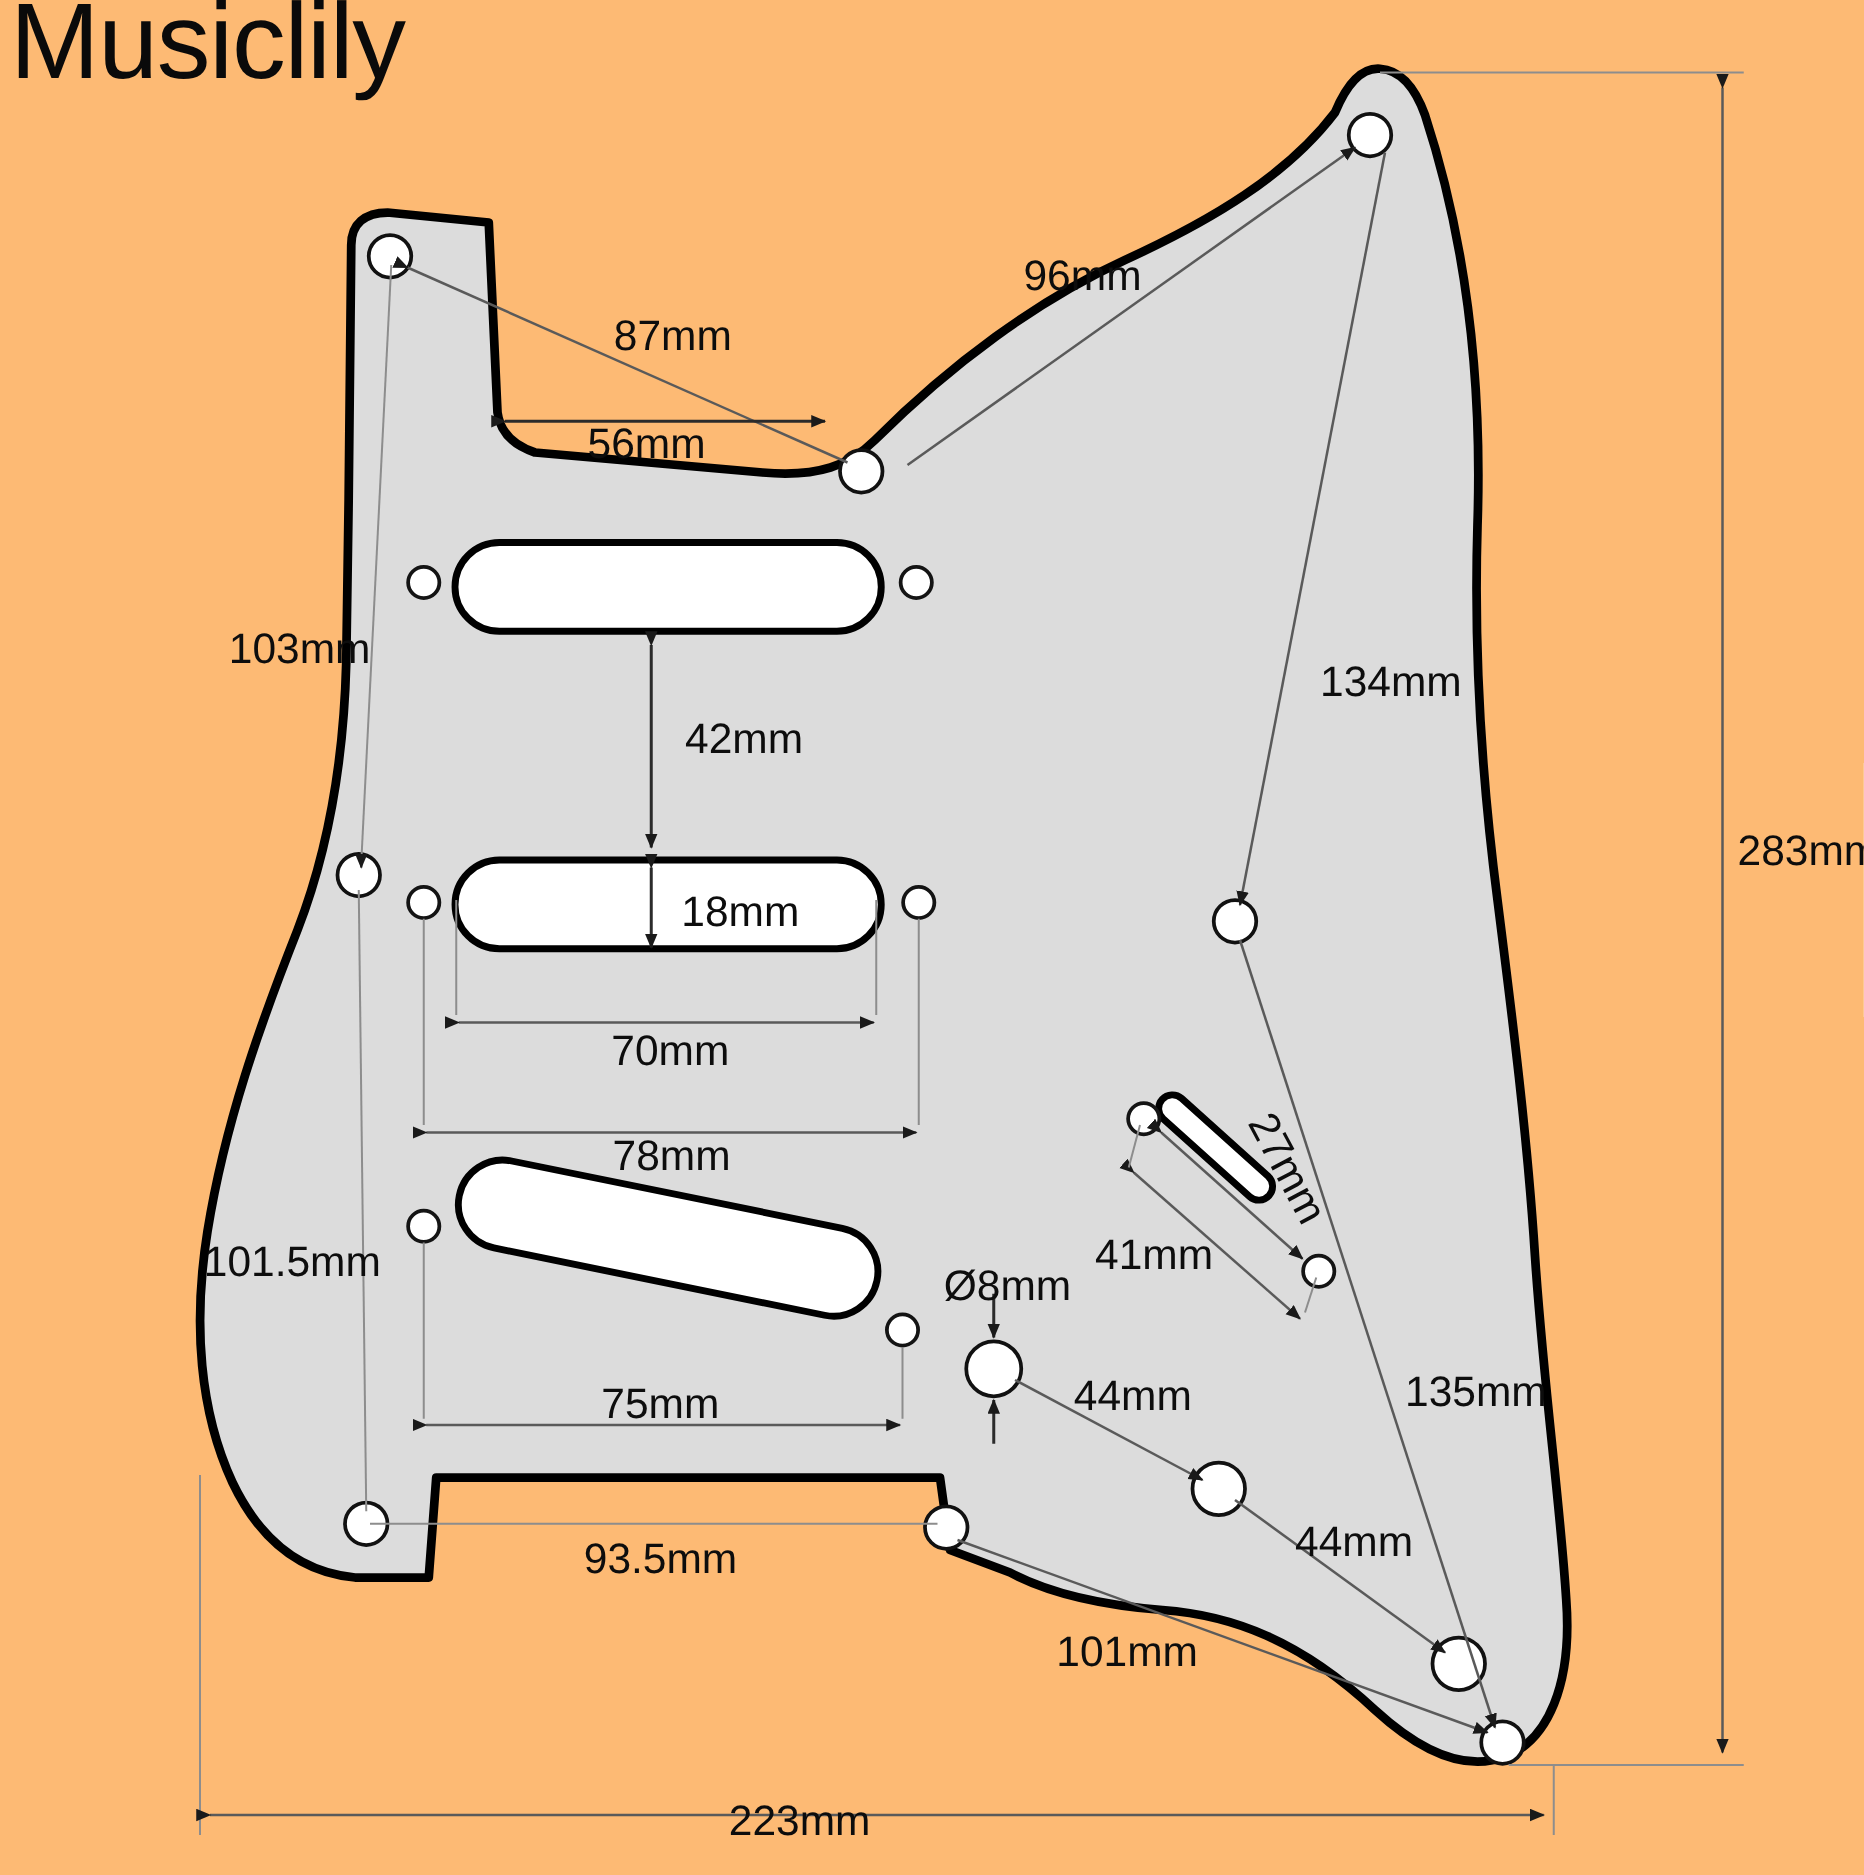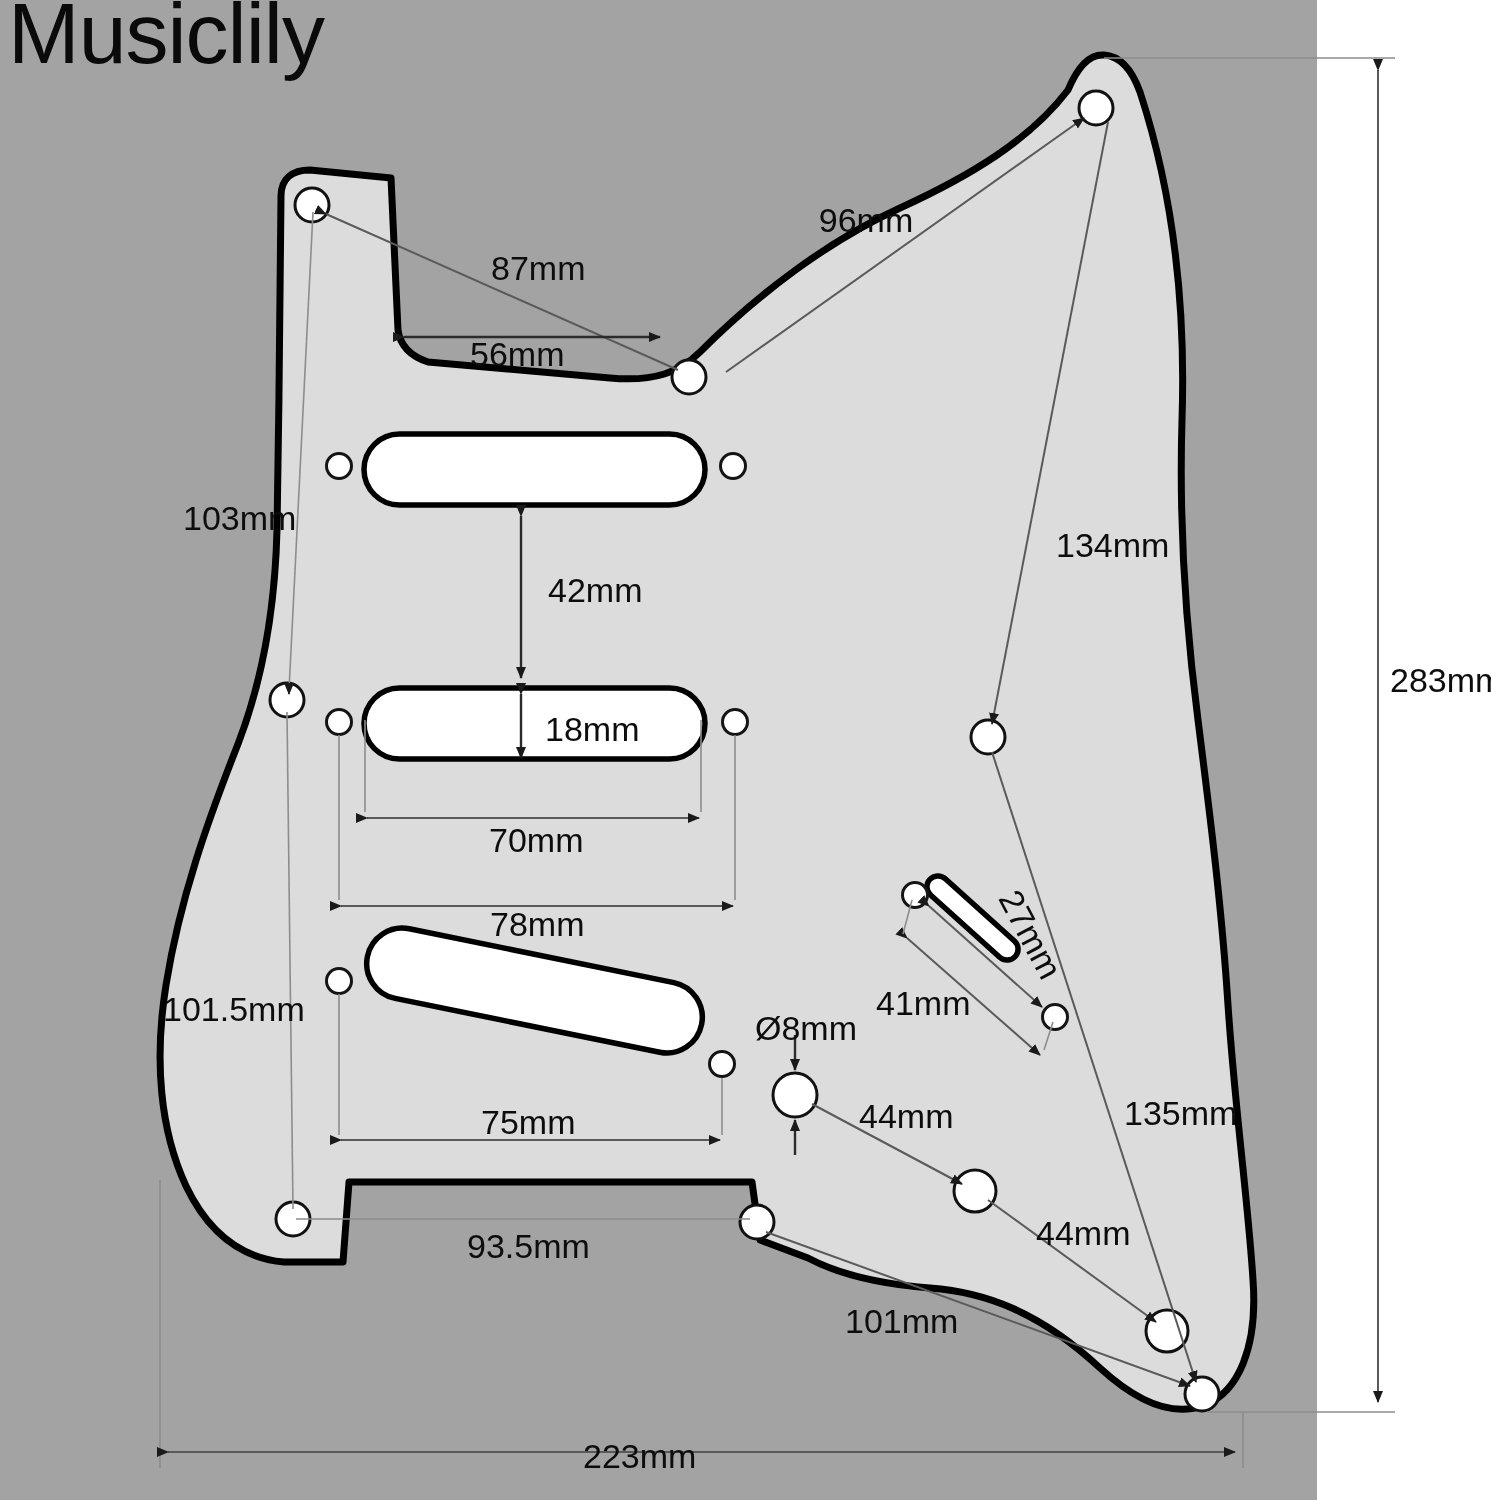--- a/index.html
+++ b/index.html
@@ -9,23 +9,23 @@
   }
   body {
     width: 1491px;
     height: 1500px;
     font-family: "Liberation Sans", sans-serif;
     position: relative;
     overflow: hidden;
   }
   #stage {
     position: relative;
-    width: 1317px;
+    width: 1491px;
     height: 1500px;
-    background: #a3a3a3;
+    background: #fdba74;
   }
   .brand {
     position: absolute;
     left: 8px;
     top: -14px;
     font-family: "Liberation Sans", sans-serif;
     font-size: 86px;
     font-weight: 400;
     color: #0a0a0a;
     letter-spacing: -1px;

